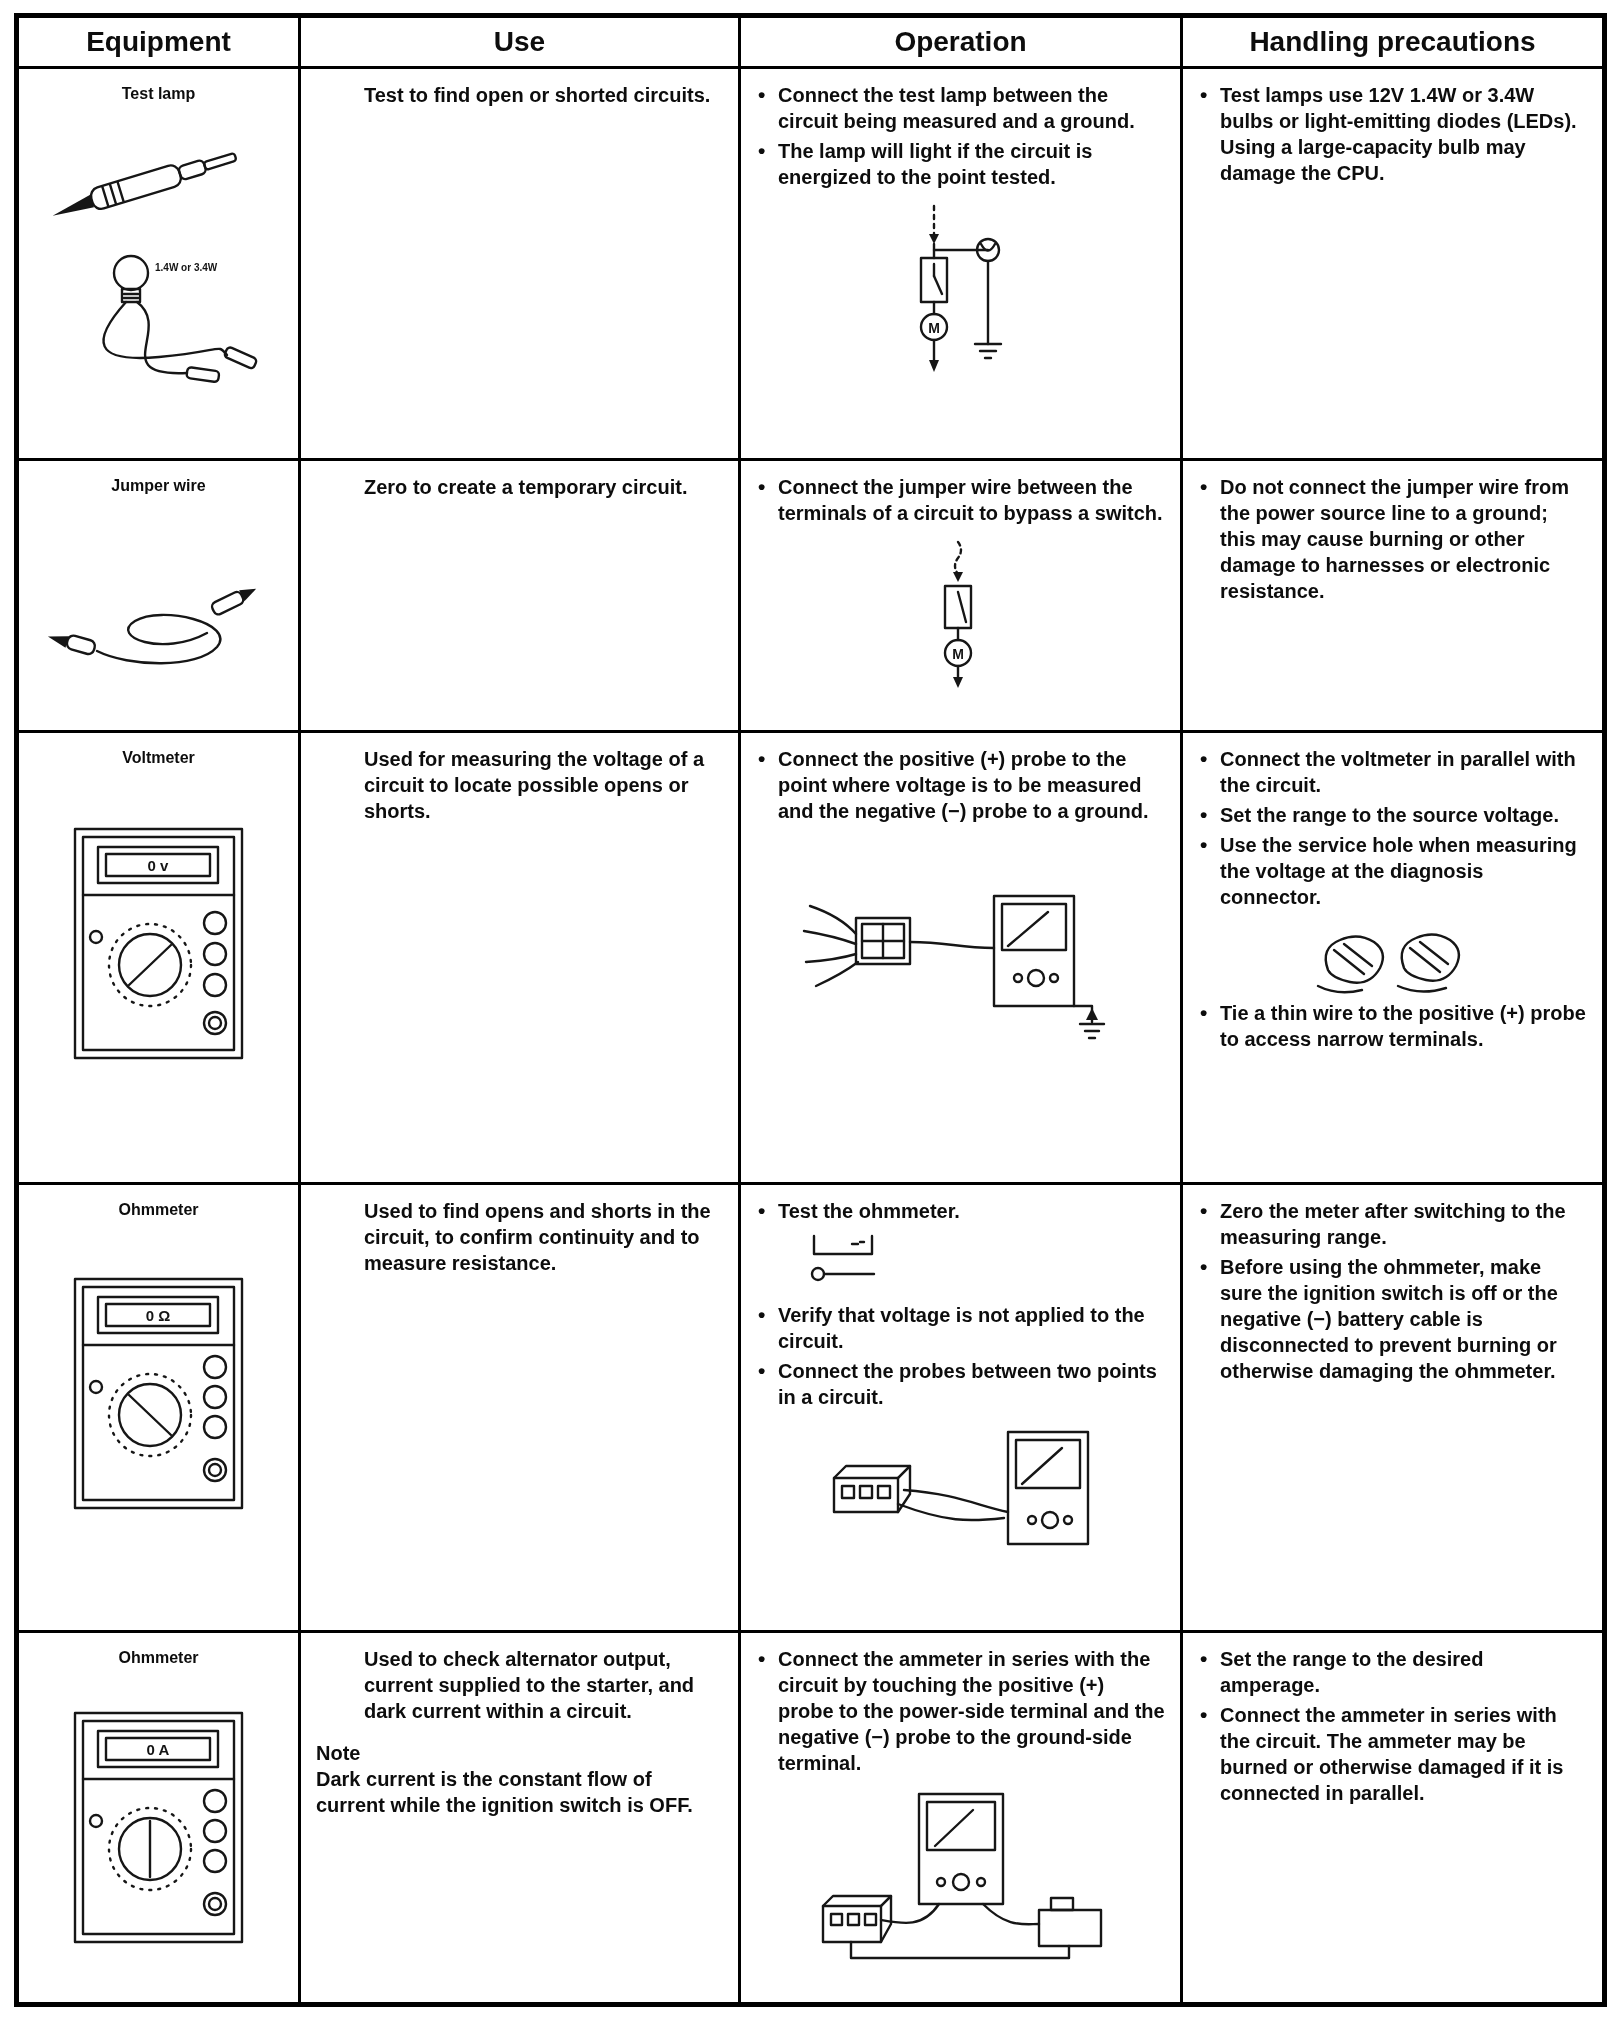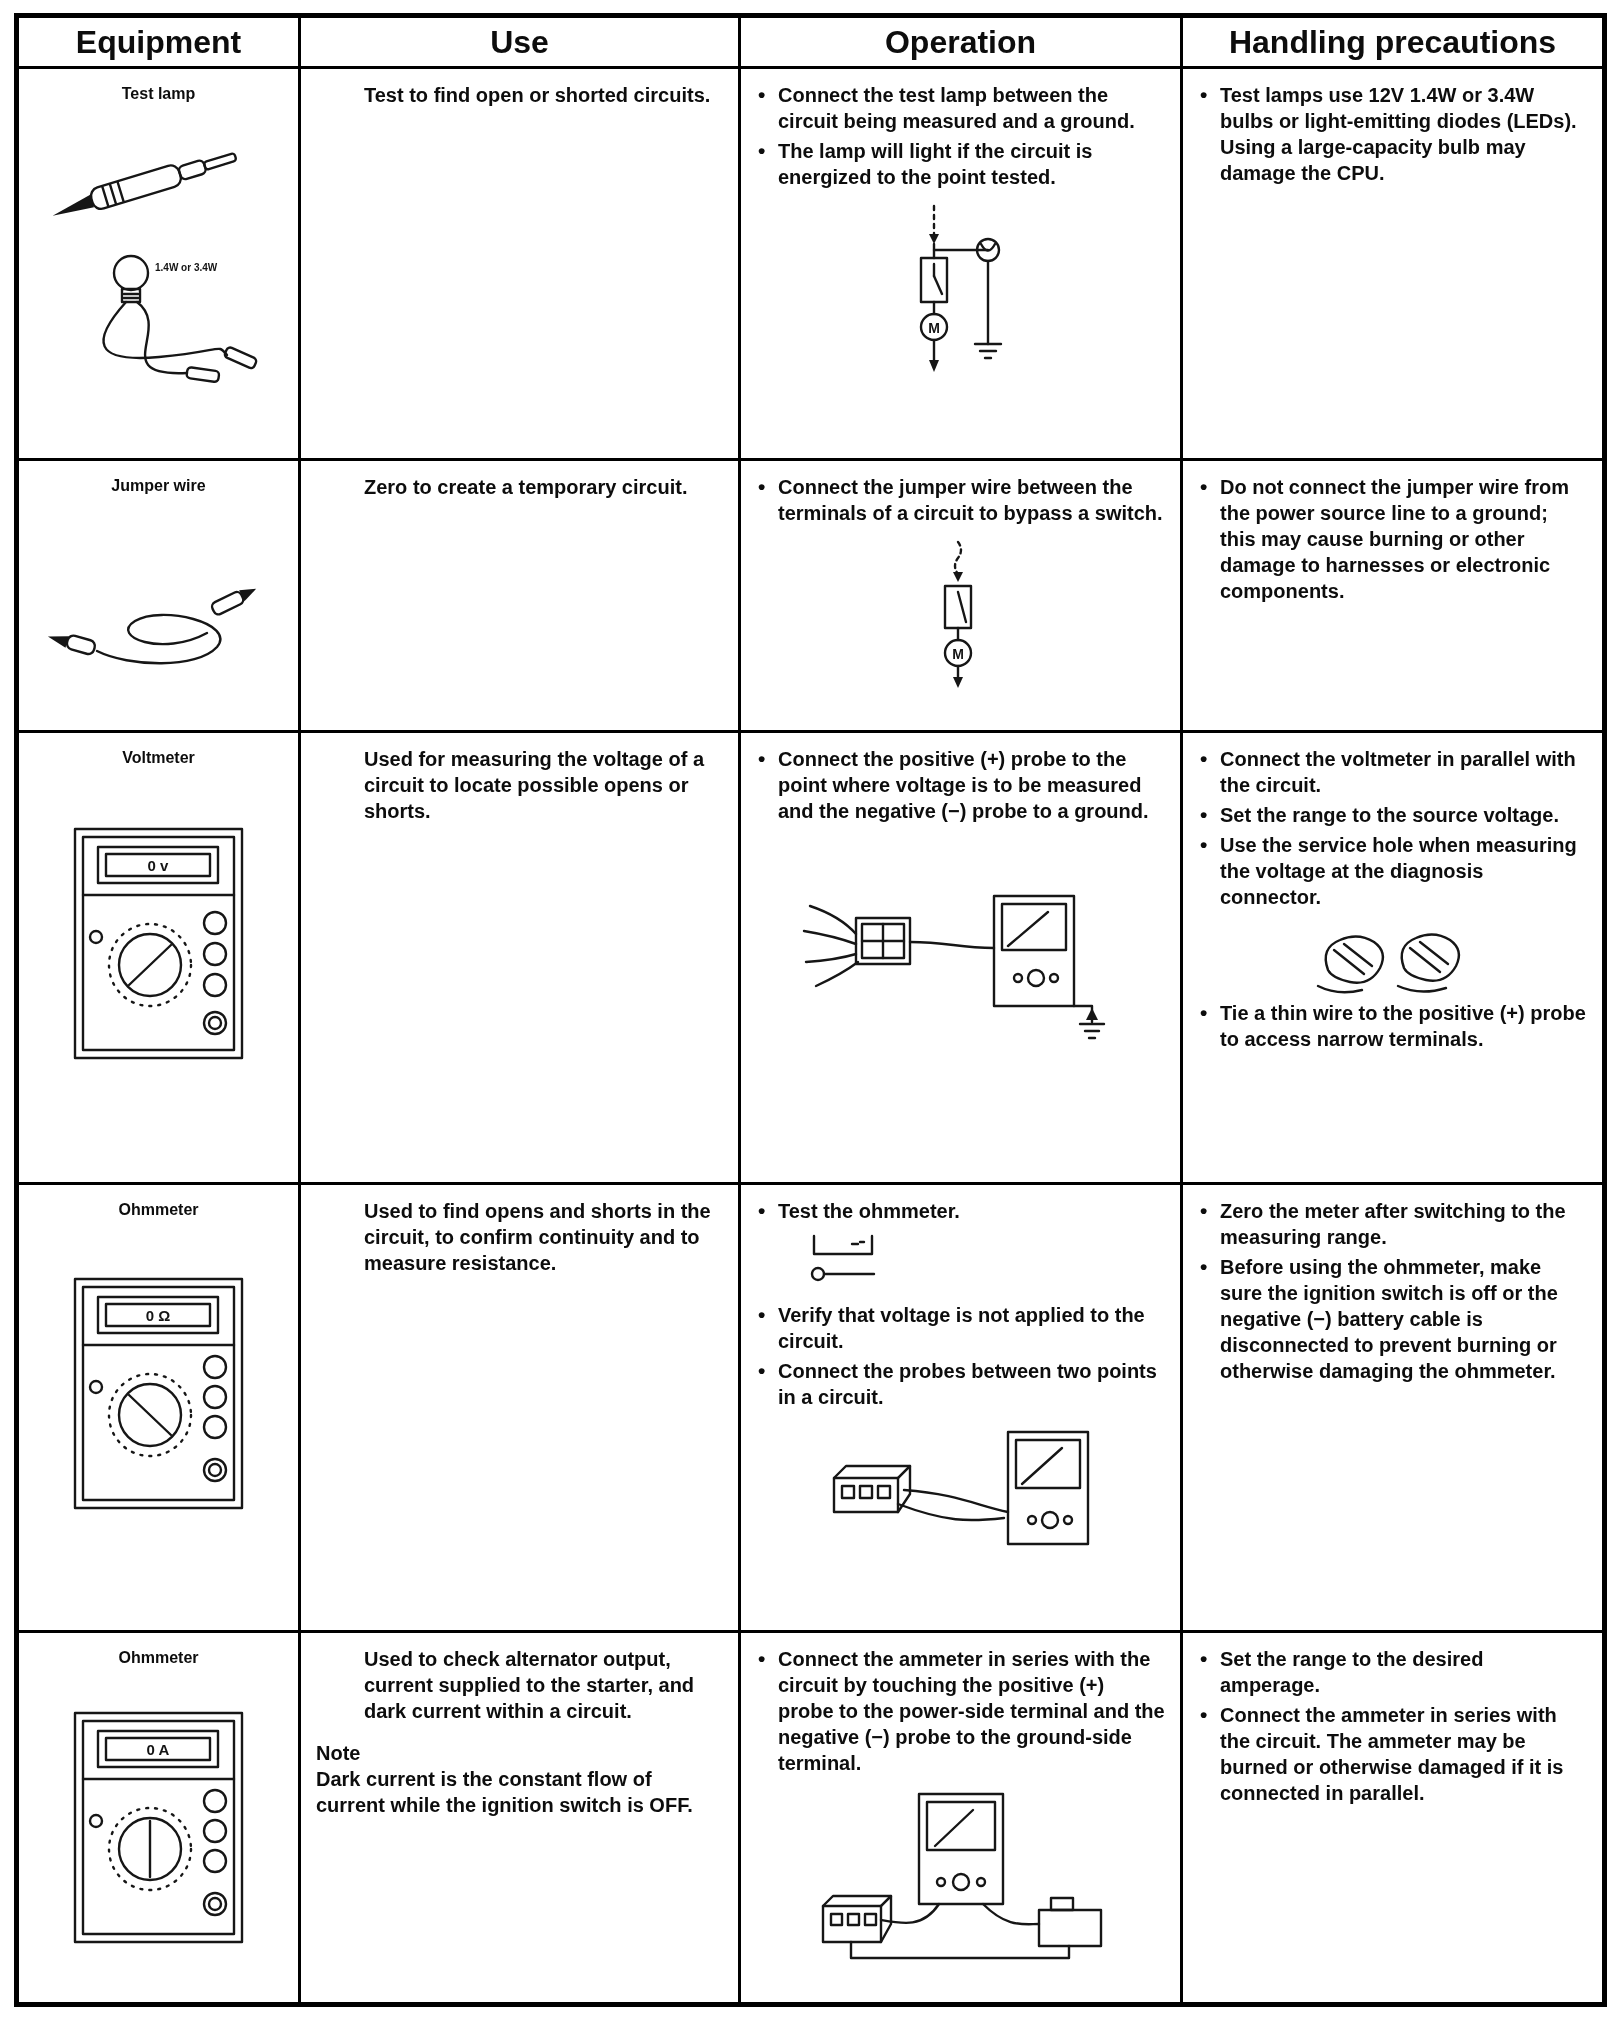--- a/index.html
+++ b/index.html
@@ -16,21 +16,21 @@
   }
   table.equip {
     width:100%; height:1994px;
     border-collapse:collapse;
     table-layout:fixed;
     border:5px solid #000;
   }
   th, td { border:3px solid #000; vertical-align:top; }
   thead th {
     height:52px; vertical-align:middle; text-align:center;
-    font-size:32px; font-weight:bold; padding:4px 6px;
+    font-size:28px; font-weight:bold; padding:4px 6px;
   }
   td {
     padding:13px 15px;
     font-size:20px; font-weight:bold; line-height:1.3;
   }
   .equip-cell { text-align:center; }
   .equip-name { font-size:16px; margin-top:2px; }
   .equip-art { display:block; margin:16px auto 0; }
   p.use-text { margin-bottom:6px;margin-left:48px; }
   p.note-label { margin-top:16px; }
@@ -154,21 +154,21 @@
         <line class="sk" x1="62" y1="54" x2="70" y2="84" stroke-width="1.6"></line>
         <line class="sk" x1="62" y1="90" x2="62" y2="102" stroke-width="2"></line>
         <circle class="sk" cx="62" cy="115" r="13"></circle>
         <text x="62" y="121" text-anchor="middle" font-size="14">M</text>
         <line class="sk" x1="62" y1="128" x2="62" y2="140" stroke-width="2"></line>
         <polygon class="skf" points="62,150 57,139 67,139"></polygon>
       </svg>
     </td>
     <td>
       <ul class="bullets">
-        <li>Do not connect the jumper wire from the power source line to a ground; this may cause burning or other damage to harnesses or electronic components.</li>
+        <li>Do not connect the jumper wire from the power source line to a ground; this may cause burning or other damage to harnesses or electronic resistance.</li>
       </ul>
     </td>
   </tr>
 
   <tr style="height:452px;">
     <td class="equip-cell">
       <div class="equip-name">Voltmeter</div>
       <svg class="equip-art" width="178" height="238" viewBox="0 0 178 238" style="margin-top:56px;">
         <rect class="sk" x="5" y="4" width="167" height="229"></rect>
         <rect class="sk" x="13" y="12" width="151" height="213" stroke-width="1.5"></rect>

